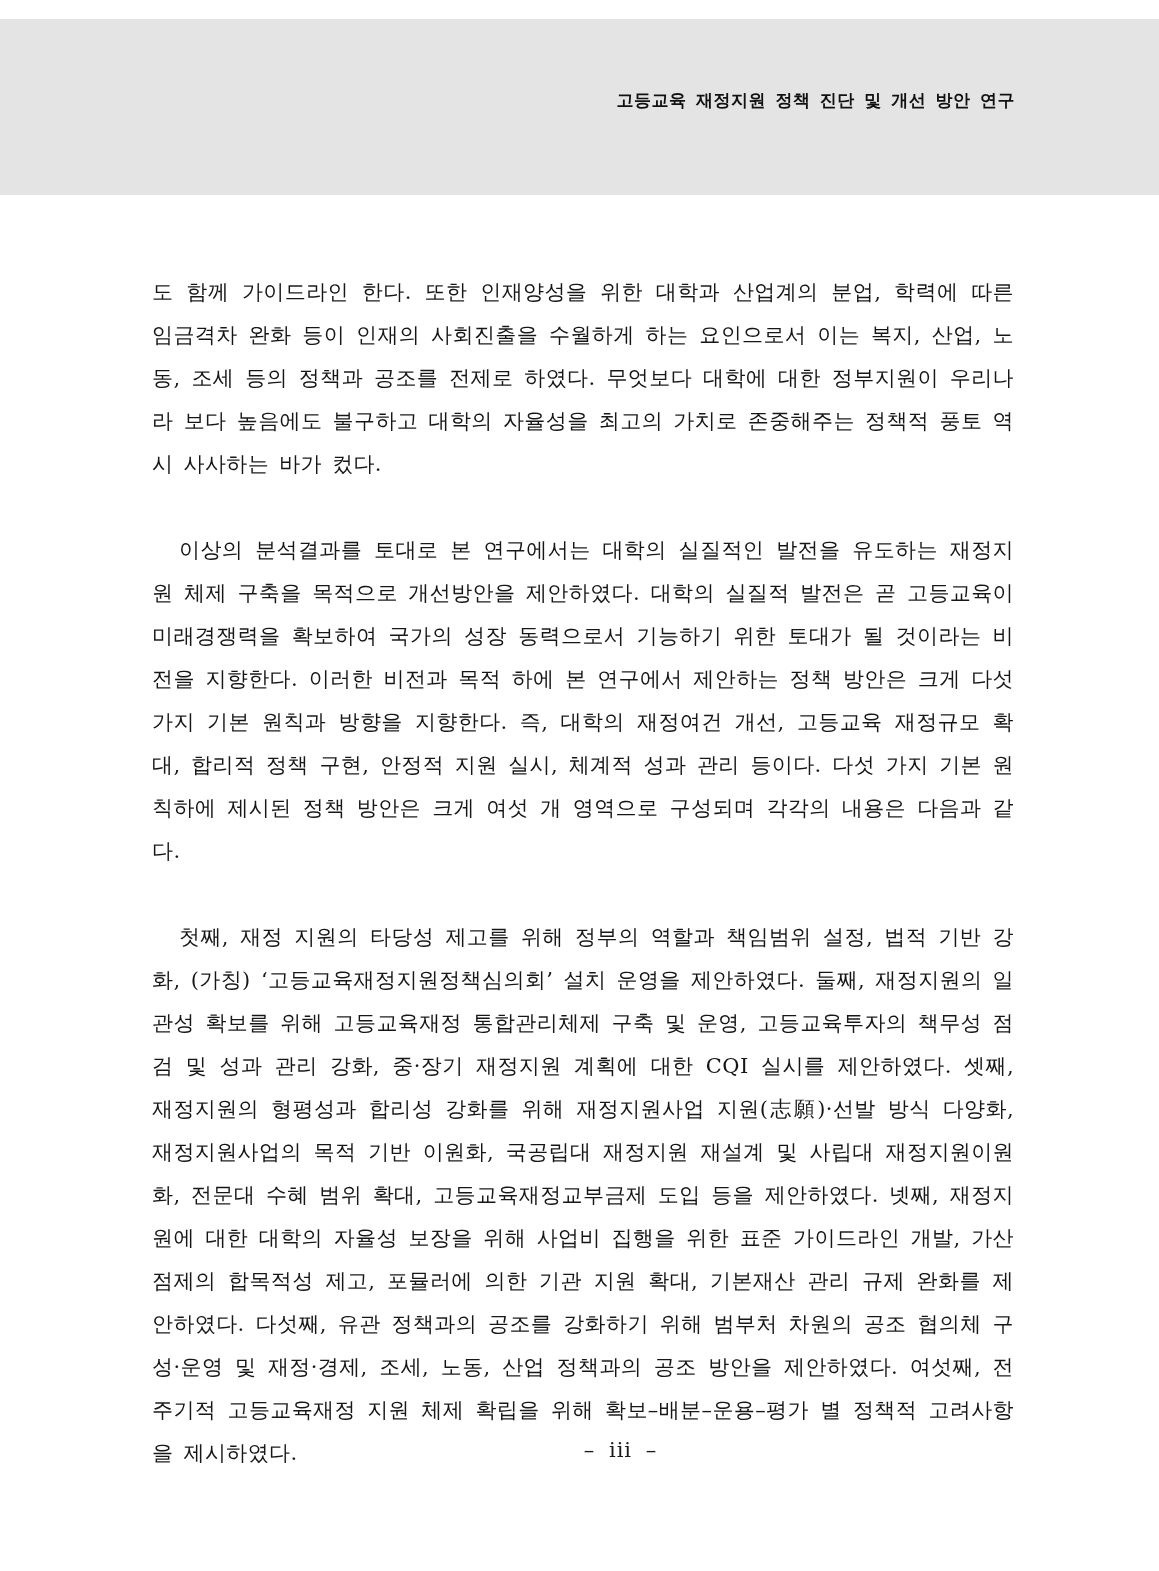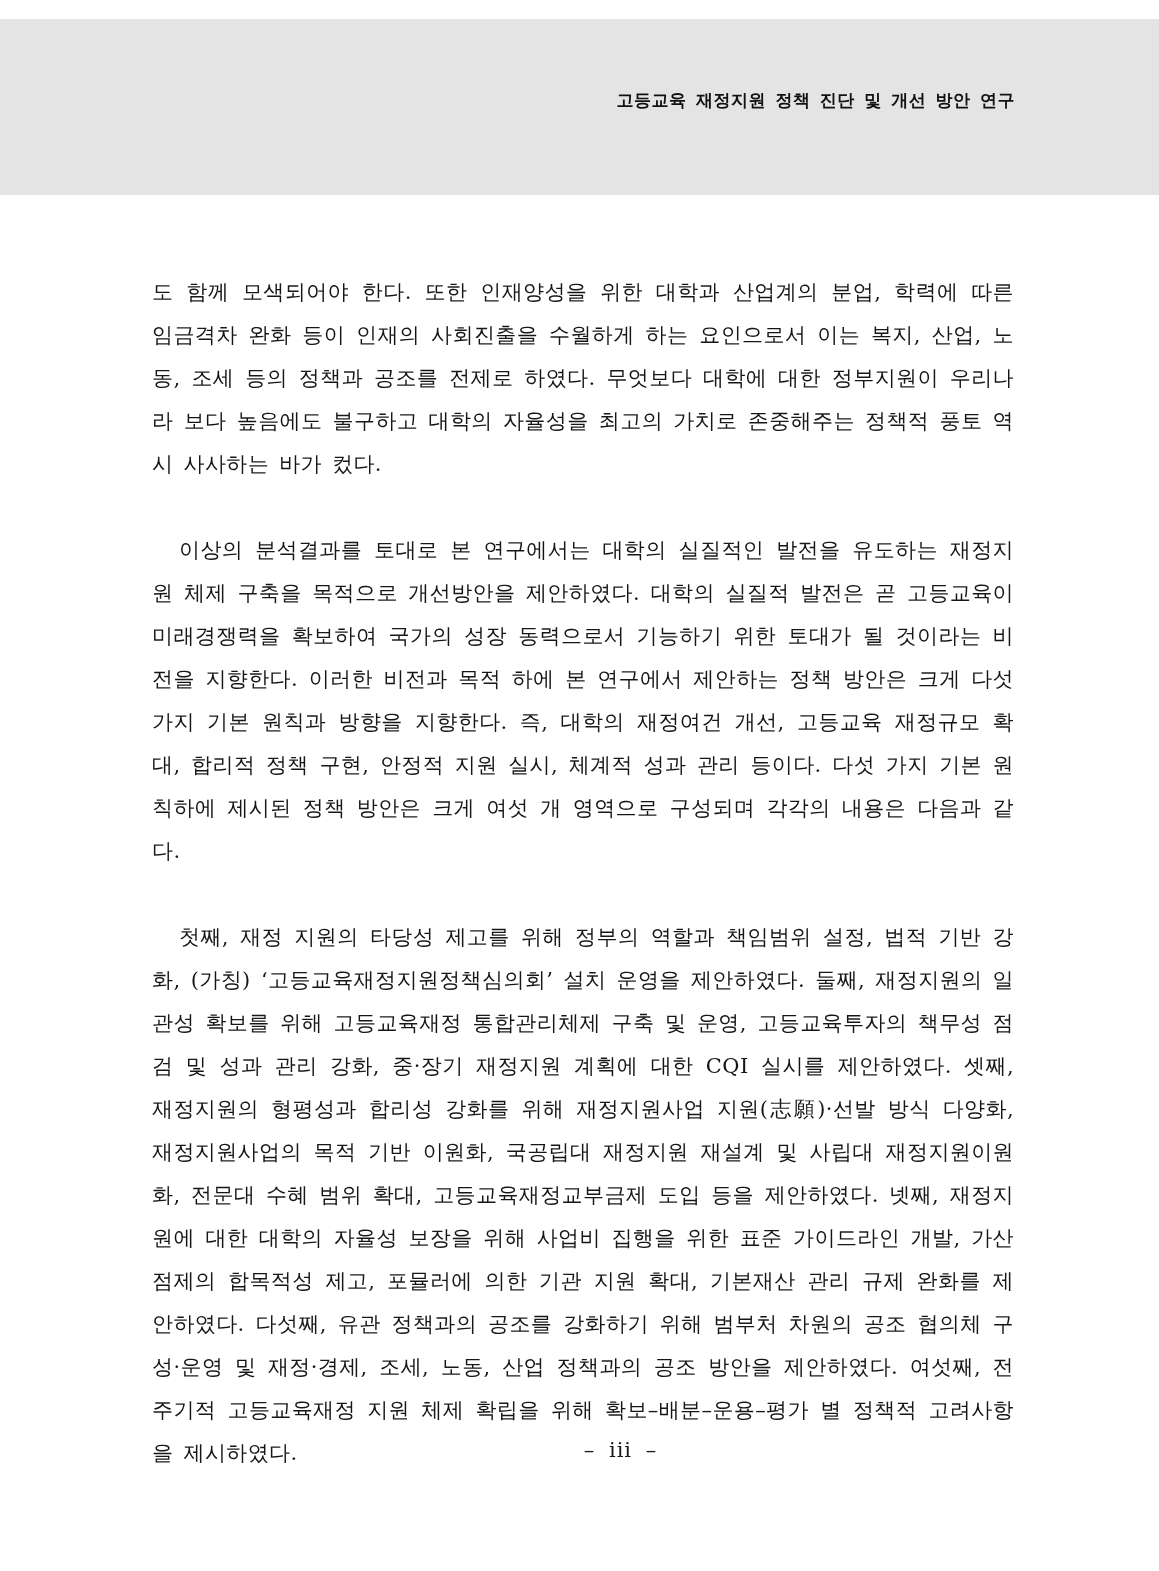--- a/index.html
+++ b/index.html
@@ -74,18 +74,18 @@
   }
 </style>
 </head>
 <body>
 
 <header class="header-band">
   <div class="header-title">고등교육 재정지원 정책 진단 및 개선 방안 연구</div>
 </header>
 
 <main class="doc-body">
-  <p class="para no-indent">도 함께 모색되어야 한다. 또한 인재양성을 위한 대학과 산업계의 분업, 학력에 따른 임금격차 완화 등이 인재의 사회진출을 수월하게 하는 요인으로서 이는 복지, 산업, 노동, 조세 등의 정책과 공조를 전제로 하였다. 무엇보다 대학에 대한 정부지원이 우리나라 보다 높음에도 불구하고 대학의 자율성을 최고의 가치로 존중해주는 정책적 풍토 역시 사사하는 바가 컸다.</p>
+  <p class="para no-indent">도 함께 가이드라인 한다. 또한 인재양성을 위한 대학과 산업계의 분업, 학력에 따른 임금격차 완화 등이 인재의 사회진출을 수월하게 하는 요인으로서 이는 복지, 산업, 노동, 조세 등의 정책과 공조를 전제로 하였다. 무엇보다 대학에 대한 정부지원이 우리나라 보다 높음에도 불구하고 대학의 자율성을 최고의 가치로 존중해주는 정책적 풍토 역시 사사하는 바가 컸다.</p>
   <p class="para">이상의 분석결과를 토대로 본 연구에서는 대학의 실질적인 발전을 유도하는 재정지원 체제 구축을 목적으로 개선방안을 제안하였다. 대학의 실질적 발전은 곧 고등교육이 미래경쟁력을 확보하여 국가의 성장 동력으로서 기능하기 위한 토대가 될 것이라는 비전을 지향한다. 이러한 비전과 목적 하에 본 연구에서 제안하는 정책 방안은 크게 다섯 가지 기본 원칙과 방향을 지향한다. 즉, 대학의 재정여건 개선, 고등교육 재정규모 확대, 합리적 정책 구현, 안정적 지원 실시, 체계적 성과 관리 등이다. 다섯 가지 기본 원칙하에 제시된 정책 방안은 크게 여섯 개 영역으로 구성되며 각각의 내용은 다음과 같다.</p>
   <p class="para">첫째, 재정 지원의 타당성 제고를 위해 정부의 역할과 책임범위 설정, 법적 기반 강화, (가칭) ‘고등교육재정지원정책심의회’ 설치 운영을 제안하였다. 둘째, 재정지원의 일관성 확보를 위해 고등교육재정 통합관리체제 구축 및 운영, 고등교육투자의 책무성 점검 및 성과 관리 강화, 중·장기 재정지원 계획에 대한 CQI 실시를 제안하였다. 셋째, 재정지원의 형평성과 합리성 강화를 위해 재정지원사업 지원(志願)·선발 방식 다양화, 재정지원사업의 목적 기반 이원화, 국공립대 재정지원 재설계 및 사립대 재정지원이원화, 전문대 수혜 범위 확대, 고등교육재정교부금제 도입 등을 제안하였다. 넷째, 재정지원에 대한 대학의 자율성 보장을 위해 사업비 집행을 위한 표준 가이드라인 개발, 가산점제의 합목적성 제고, 포뮬러에 의한 기관 지원 확대, 기본재산 관리 규제 완화를 제안하였다. 다섯째, 유관 정책과의 공조를 강화하기 위해 범부처 차원의 공조 협의체 구성·운영 및 재정·경제, 조세, 노동, 산업 정책과의 공조 방안을 제안하였다. 여섯째, 전주기적 고등교육재정 지원 체제 확립을 위해 확보–배분–운용–평가 별 정책적 고려사항을 제시하였다.</p>
 </main>
 
 <div class="folio">– iii –</div>
 
 </body></html>

